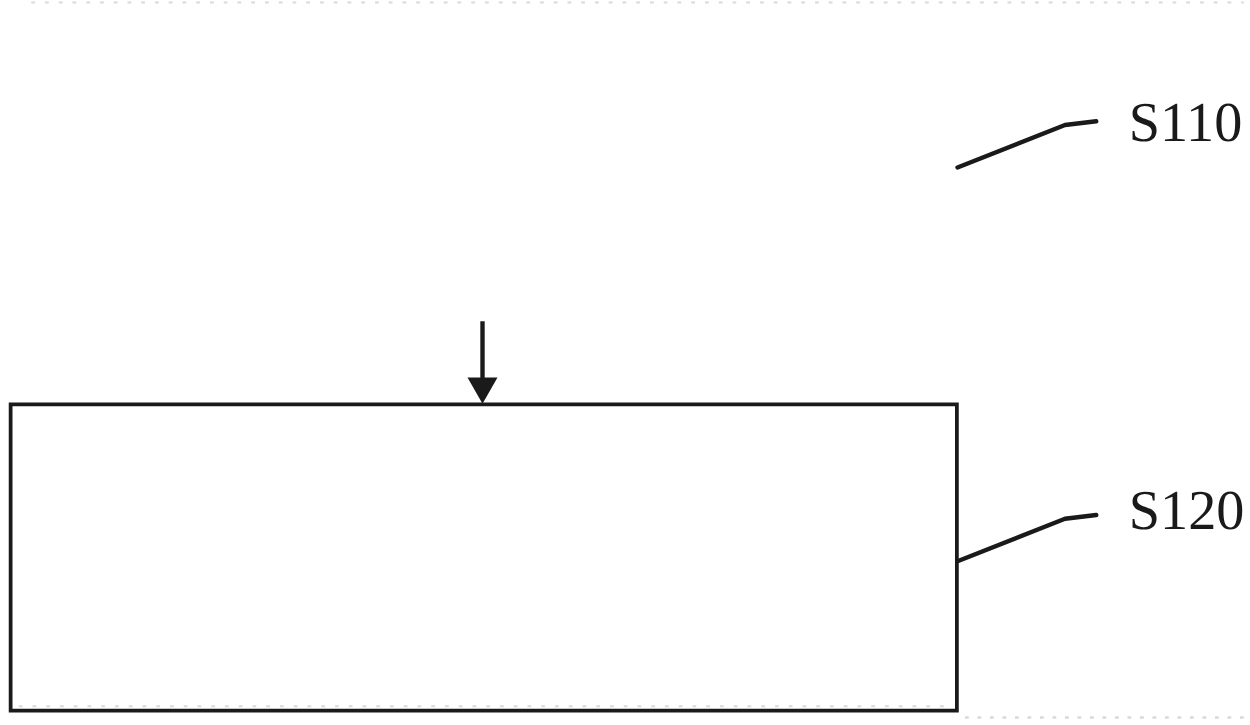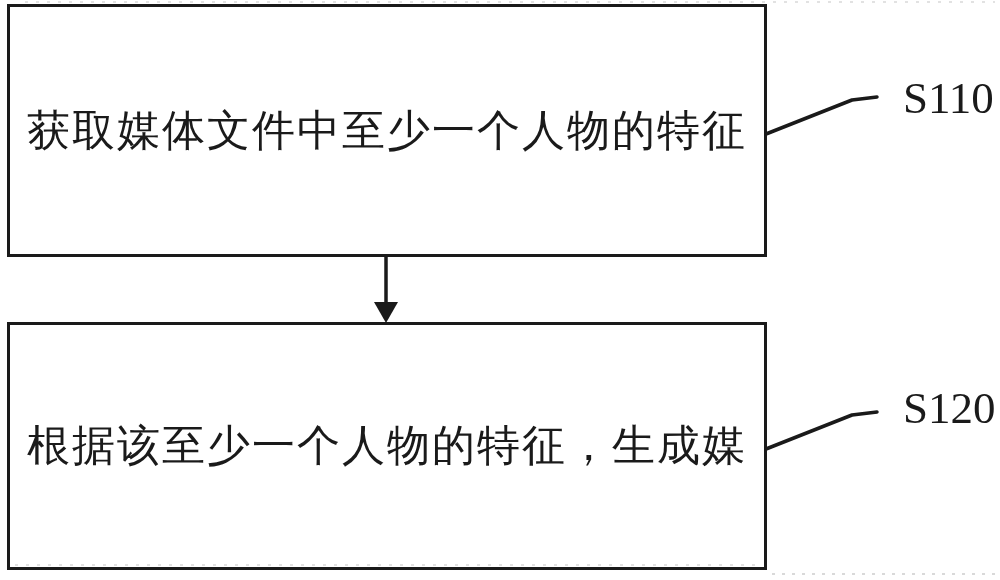--- a/index.html
+++ b/index.html
@@ -53,29 +53,23 @@
     width: 1000px;
     height: 580px;
     pointer-events: none;
   }
 </style>
 </head>
 <body>
 
 <div class="canvas">
 
-  <div class="step-box step-box-1">
-    <div class="box-text">
-      <span class="tline">获取媒体文件中至少一个人物的特征</span>
-    </div>
-  </div>
 
   <div class="step-box step-box-2">
     <div class="box-text">
-      <span class="tline">根据该至少一个人物的特征，生成媒</span>
     </div>
   </div>
 
   <div class="ref-label ref-label-1">S110</div>
   <div class="ref-label ref-label-2">S120</div>
 
   <svg class="overlay" viewBox="0 0 1000 580" xmlns="http://www.w3.org/2000/svg">
 
     <line x1="25" y1="2" x2="995" y2="2" stroke-width="1.5" stroke-dasharray="3 8" stroke="#d9d9d9"></line>
 

